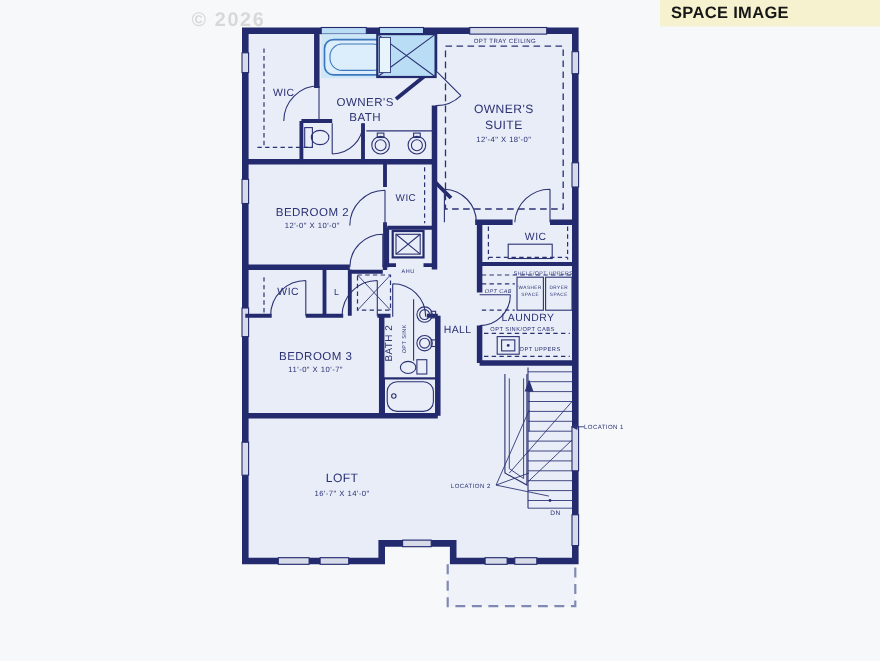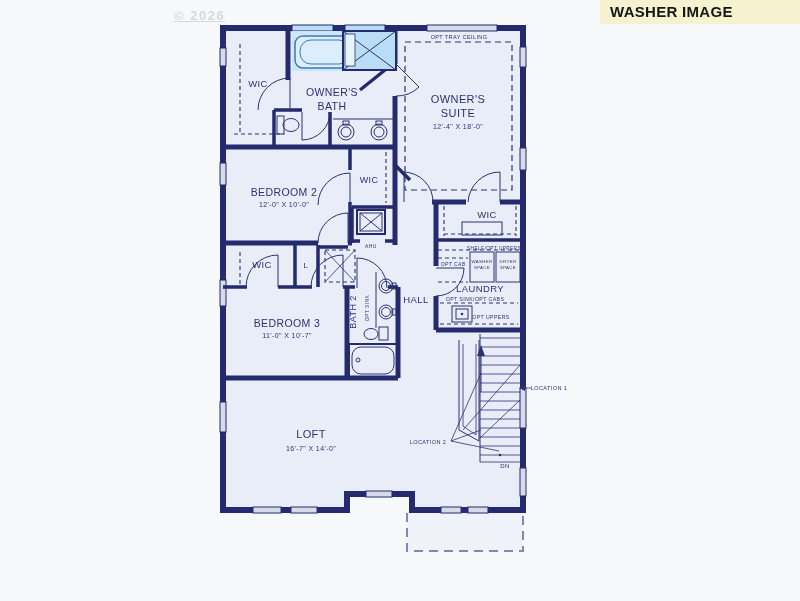--- a/index.html
+++ b/index.html
@@ -1,18 +1,18 @@
 <!DOCTYPE html>
 <html style="--page_bg: #f7f8fa; --wall: #232a6d; --room_fill: #e9edf7; --label: #2b3274; --fixture_blue: #b9ddf4; --tub_blue: #cde7f8; --tub_line: #3c78bd; --window_gray: #d7dbe9; --banner_bg: #f6f1cf; --banner_text: #161616; --watermark: #d8d8d8; --dashed_area: #8089b4;"><head>
 <meta charset="utf-8">
 <style>
   html,body{margin:0;padding:0;}
   body{width:800px;height:601px;background:var(--page_bg,#f7f8fa);font-family:"Liberation Sans",sans-serif;}
   .stage{position:relative;width:800px;height:601px;overflow:hidden;}
-  .watermark{position:absolute;left:174px;top:8px;font-size:13px;font-weight:700;letter-spacing:1.5px;color:var(--watermark,#d8d8d8);text-decoration:underline;}
+  .watermark{position:absolute;left:174px;top:8px;font-size:18px;font-weight:700;letter-spacing:1.5px;color:var(--watermark,#d8d8d8);}
   .banner{position:absolute;left:600px;top:0;width:200px;height:24px;line-height:24px;padding-left:10px;box-sizing:border-box;background:var(--banner_bg,#f6f1cf);color:var(--banner_text,#161616);font-size:15px;font-weight:700;letter-spacing:.3px;}
   svg{position:absolute;left:0;top:0;}
   .floor{fill:var(--room_fill,#e9edf7);stroke:var(--wall,#232a6d);stroke-width:6;stroke-linejoin:miter;}
   .wall{stroke:var(--wall,#232a6d);fill:none;}
   .w5{stroke-width:5;}
   .w4{stroke-width:3.5;}
   .w2{stroke-width:2;}
   .thin{stroke:var(--label,#2b3274);stroke-width:1;fill:none;}
   .t8{stroke-width:.8;}
   .dash{stroke:var(--label,#2b3274);stroke-width:1.1;fill:none;stroke-dasharray:4 3;}
@@ -21,21 +21,21 @@
   .win{fill:var(--window_gray,#d7dbe9);stroke:var(--wall,#232a6d);stroke-width:1;}
   .winb{fill:var(--fixture_blue,#b9ddf4);stroke:var(--wall,#232a6d);stroke-width:1;}
   .lbl{fill:var(--label,#2b3274);font-family:"Liberation Sans",sans-serif;letter-spacing:.4px;}
   .it{font-style:italic;}
 </style>
 </head>
 <body>
 
 <div class="stage">
   <div class="watermark">© 2026</div>
-  <div class="banner">WASHER IMAGE</div>
+  <div class="banner">SPACE IMAGE</div>
 
   <svg width="800" height="601" viewBox="0 0 800 601">
 
     <g>
       <rect x="407" y="513" width="116" height="38" fill="var(--room_fill)" opacity="0.55"></rect>
       <path class="patio" d="M407,513 L407,551 L523,551 L523,513"></path>
     </g>
 
     <path class="floor" d="M223,28 H523 V510 H412 V494 H347 V510 H223 Z"></path>
 

